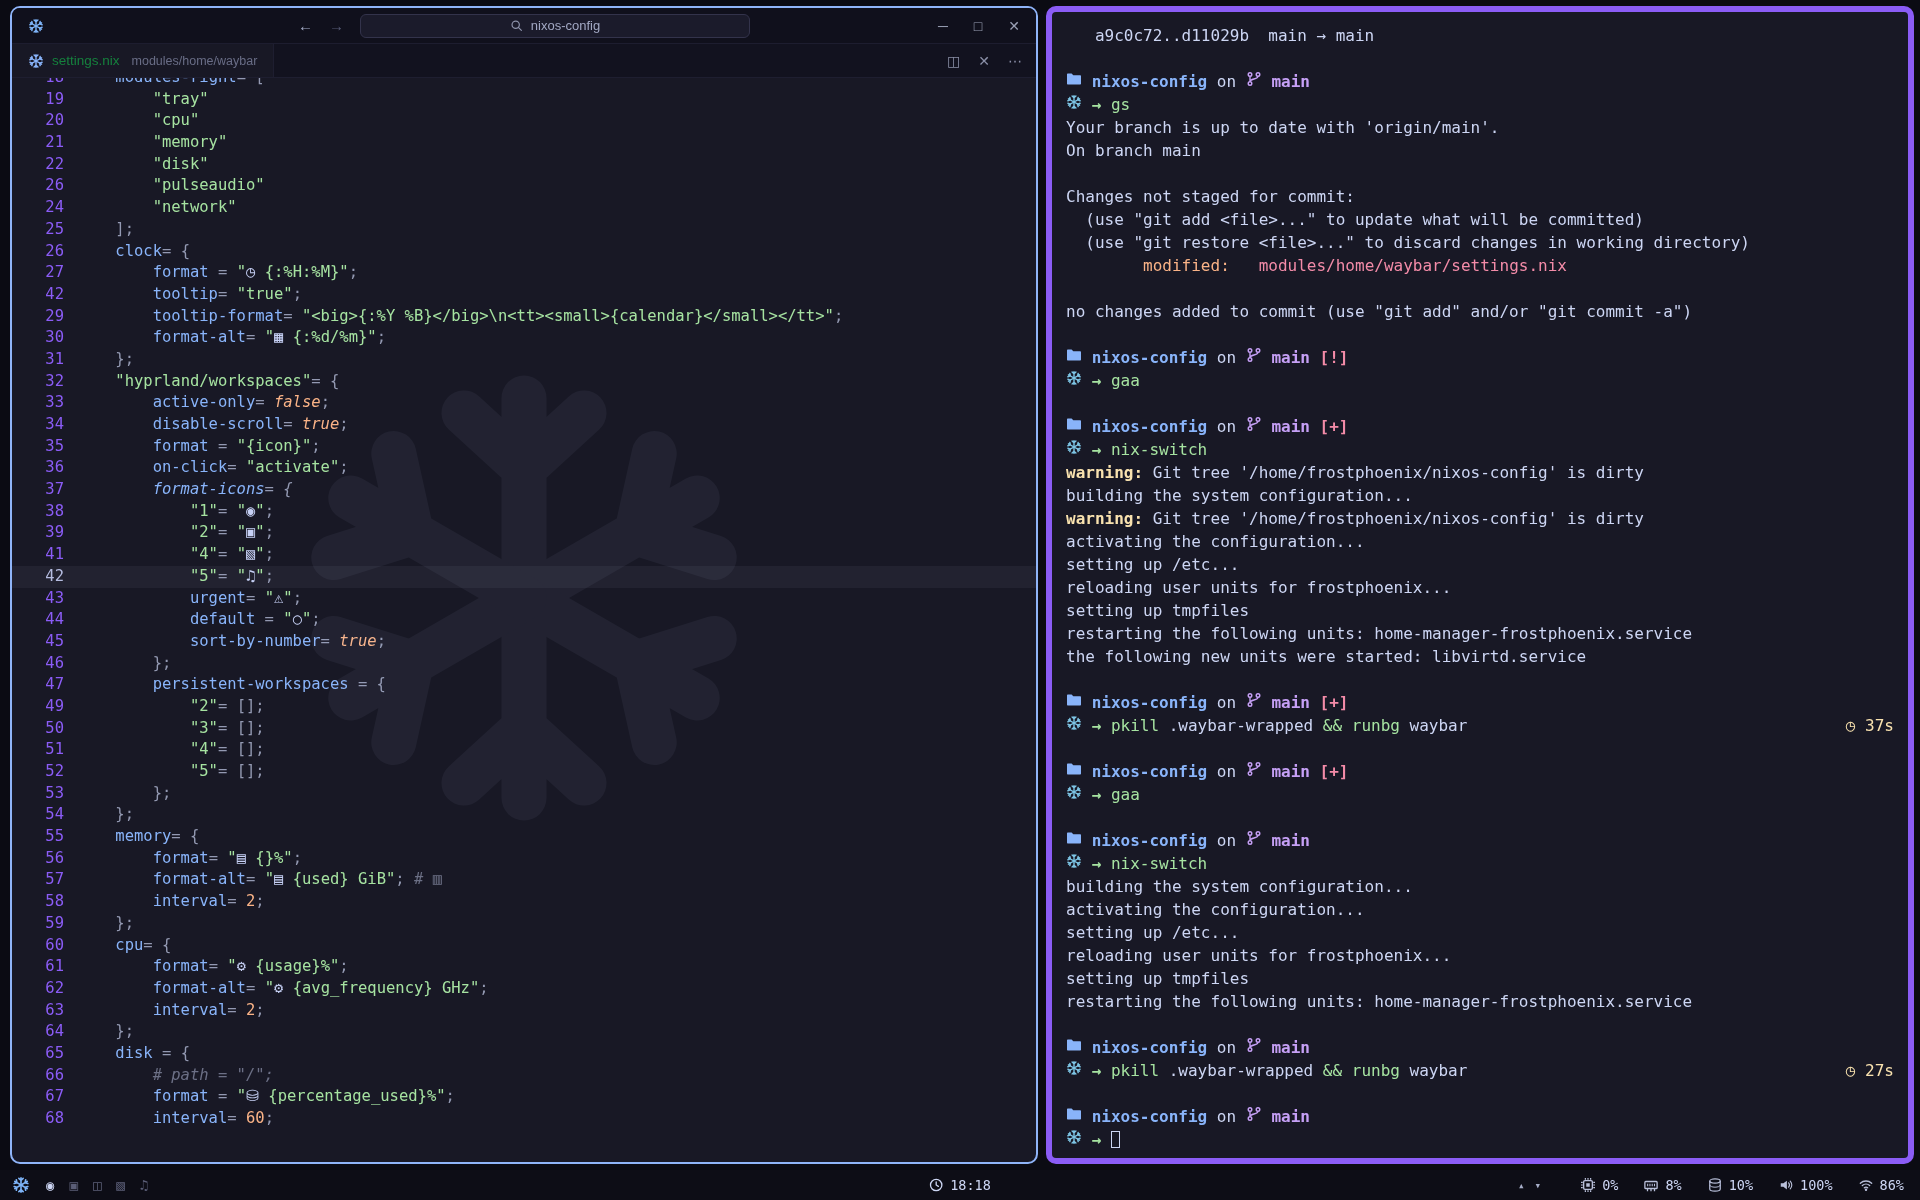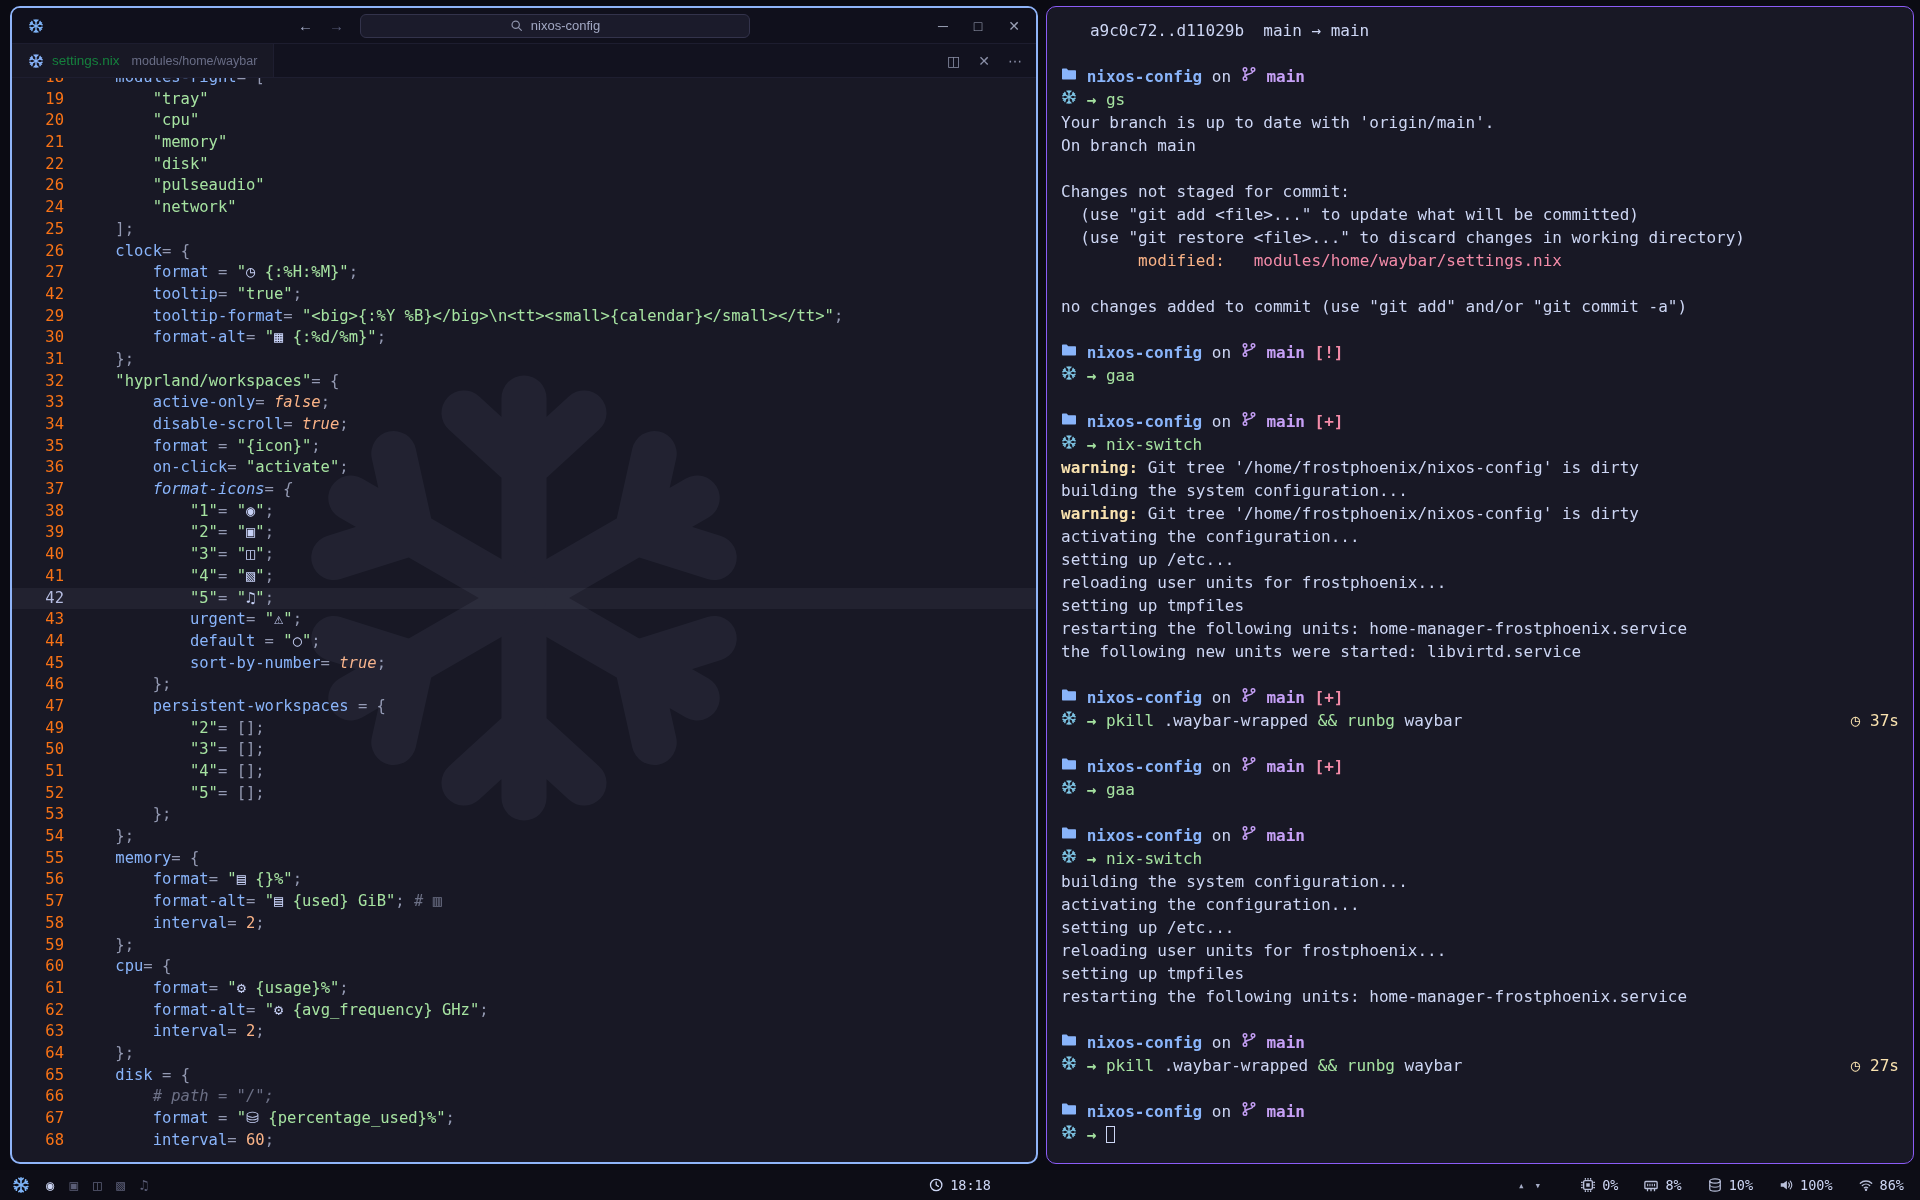--- a/index.html
+++ b/index.html
@@ -35,39 +35,39 @@
   .fname { color:#15803d; font-size:13.5px; }
   .fpath { color:#696d86; font-size:12.5px; margin-left:4px; }
   .tab-actions { margin-left:auto; display:flex; gap:18px; padding-right:14px;
                  color:#8b90a8; font-size:14px; }
 
   .codearea { position:relative; height:1084px; overflow:hidden;
               font-family:"DejaVu Sans Mono", monospace; font-size:15.5px; }
   #code-lines { margin-top:-11px; }
   .crow { display:flex; height:21.7px; line-height:21.7px; white-space:pre; }
   .crow.cur { background:rgba(198,208,245,0.06); }
-  .lnum { flex:0 0 52px; width:52px; text-align:right; color:#f97316; }
+  .lnum { flex:0 0 52px; width:52px; text-align:right; color:#8b5cf6; }
   .crow.cur .lnum { color:#b5bce0; }
   .ctext { padding-left:14px; }
   .tk-id { color:#89b4fa; }
   .tk-op { color:#9399b2; }
   .tk-pn { color:#9399b2; }
   .tk-st { color:#a6e3a1; }
   .tk-ic { color:#c6d0f5; }
   .tk-bo { color:#fab387; font-style:italic; }
   .tk-nu { color:#fab387; }
   .tk-cm { color:#6c7086; font-style:italic; }
 
   .watermark { position:absolute; left:50%; top:48%; transform:translate(-50%,-50%);
                width:500px; height:500px; color:#c3cdf7; opacity:0.055; pointer-events:none; }
   .watermark .ico { width:500px; height:500px; }
 
   
   .terminal { left:1046px; top:6px; width:868px; height:1158px; background:#181825;
-              border:1px solid #8b5cf6; padding:12px 14px;
+              border:6px solid #8b5cf6; padding:12px 14px;
               font-family:"DejaVu Sans Mono", monospace; font-size:16px;
               line-height:23px; color:#cdd6f4; }
   .trow { display:flex; min-height:23px; white-space:pre; align-items:baseline; }
   .s-fg { color:#cdd6f4; }
   .s-dir { color:#89b4fa; font-weight:bold; }
   .s-branch { color:#c6a0f6; font-weight:bold; }
   .s-status { color:#f38ba8; font-weight:bold; }
   .s-arrow { color:#a6e3a1; font-weight:bold; }
   .s-cmd { color:#a6e3a1; }
   .s-warn { color:#f9e2af; font-weight:bold; }
@@ -230,21 +230,20 @@
           <div class="crow"><span class="lnum">30</span><span class="ctext" style="padding-left: 88.64px;"><span class="tk-id">format-alt</span><span class="tk-op">=</span><span class="tk-st"> "</span><span class="tk-ic">▦</span><span class="tk-st"> {:%d/%m}"</span><span class="tk-pn">;</span></span></div>
           <div class="crow"><span class="lnum">31</span><span class="ctext" style="padding-left: 51.32px;"><span class="tk-pn">};</span></span></div>
           <div class="crow"><span class="lnum">32</span><span class="ctext" style="padding-left: 51.32px;"><span class="tk-st">"hyprland/workspaces"</span><span class="tk-op">=</span><span class="tk-pn"> {</span></span></div>
           <div class="crow"><span class="lnum">33</span><span class="ctext" style="padding-left: 88.64px;"><span class="tk-id">active-only</span><span class="tk-op">=</span><span class="tk-bo"> false</span><span class="tk-pn">;</span></span></div>
           <div class="crow"><span class="lnum">34</span><span class="ctext" style="padding-left: 88.64px;"><span class="tk-id">disable-scroll</span><span class="tk-op">=</span><span class="tk-bo"> true</span><span class="tk-pn">;</span></span></div>
           <div class="crow"><span class="lnum">35</span><span class="ctext" style="padding-left: 88.64px;"><span class="tk-id">format</span><span class="tk-op"> =</span><span class="tk-st"> "{icon}"</span><span class="tk-pn">;</span></span></div>
           <div class="crow"><span class="lnum">36</span><span class="ctext" style="padding-left: 88.64px;"><span class="tk-id">on-click</span><span class="tk-op">=</span><span class="tk-st"> "activate"</span><span class="tk-pn">;</span></span></div>
           <div class="crow"><span class="lnum">37</span><span class="ctext" style="padding-left: 88.64px; font-style: italic;"><span class="tk-id">format-icons</span><span class="tk-op">=</span><span class="tk-pn"> {</span></span></div>
           <div class="crow"><span class="lnum">38</span><span class="ctext" style="padding-left: 125.96px;"><span class="tk-st">"1"</span><span class="tk-op">=</span><span class="tk-st"> "</span><span class="tk-ic">◉</span><span class="tk-st">"</span><span class="tk-pn">;</span></span></div>
           <div class="crow"><span class="lnum">39</span><span class="ctext" style="padding-left: 125.96px;"><span class="tk-st">"2"</span><span class="tk-op">=</span><span class="tk-st"> "</span><span class="tk-ic">▣</span><span class="tk-st">"</span><span class="tk-pn">;</span></span></div>
-          <div class="crow"><span class="lnum">40</span><span class="ctext" style="padding-left: 125.96px;"><span class="tk-st">"3"</span><span class="tk-op">=</span><span class="tk-st"> "</span><span class="tk-ic">◫</span><span class="tk-st">"</span><span class="tk-pn">;</span></span></div>
           <div class="crow"><span class="lnum">41</span><span class="ctext" style="padding-left: 125.96px;"><span class="tk-st">"4"</span><span class="tk-op">=</span><span class="tk-st"> "</span><span class="tk-ic">▧</span><span class="tk-st">"</span><span class="tk-pn">;</span></span></div>
           <div class="crow cur"><span class="lnum">42</span><span class="ctext" style="padding-left: 125.96px;"><span class="tk-st">"5"</span><span class="tk-op">=</span><span class="tk-st"> "</span><span class="tk-ic">♫</span><span class="tk-st">"</span><span class="tk-pn">;</span></span></div>
           <div class="crow"><span class="lnum">43</span><span class="ctext" style="padding-left: 125.96px;"><span class="tk-id">urgent</span><span class="tk-op">=</span><span class="tk-st"> "</span><span class="tk-ic">⚠</span><span class="tk-st">"</span><span class="tk-pn">;</span></span></div>
           <div class="crow"><span class="lnum">44</span><span class="ctext" style="padding-left: 125.96px;"><span class="tk-id">default</span><span class="tk-op"> =</span><span class="tk-st"> "</span><span class="tk-ic">○</span><span class="tk-st">"</span><span class="tk-pn">;</span></span></div>
           <div class="crow"><span class="lnum">45</span><span class="ctext" style="padding-left: 125.96px;"><span class="tk-id">sort-by-number</span><span class="tk-op">=</span><span class="tk-bo"> true</span><span class="tk-pn">;</span></span></div>
           <div class="crow"><span class="lnum">46</span><span class="ctext" style="padding-left: 88.64px;"><span class="tk-pn">};</span></span></div>
           <div class="crow"><span class="lnum">47</span><span class="ctext" style="padding-left: 88.64px;"><span class="tk-id">persistent-workspaces</span><span class="tk-op"> =</span><span class="tk-pn"> {</span></span></div>
           <div class="crow"><span class="lnum">49</span><span class="ctext" style="padding-left: 125.96px;"><span class="tk-st">"2"</span><span class="tk-op">=</span><span class="tk-pn"> [];</span></span></div>
           <div class="crow"><span class="lnum">50</span><span class="ctext" style="padding-left: 125.96px;"><span class="tk-st">"3"</span><span class="tk-op">=</span><span class="tk-pn"> [];</span></span></div>
           <div class="crow"><span class="lnum">51</span><span class="ctext" style="padding-left: 125.96px;"><span class="tk-st">"4"</span><span class="tk-op">=</span><span class="tk-pn"> [];</span></span></div>

